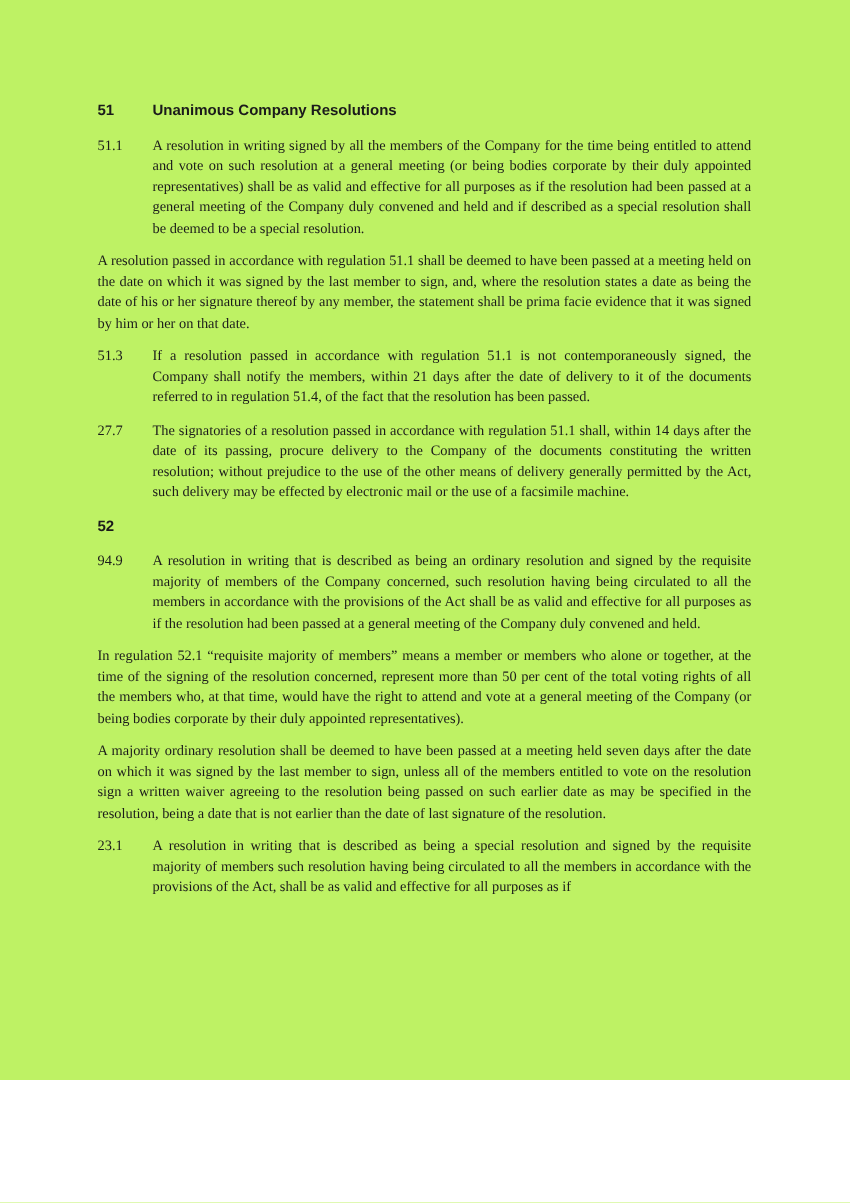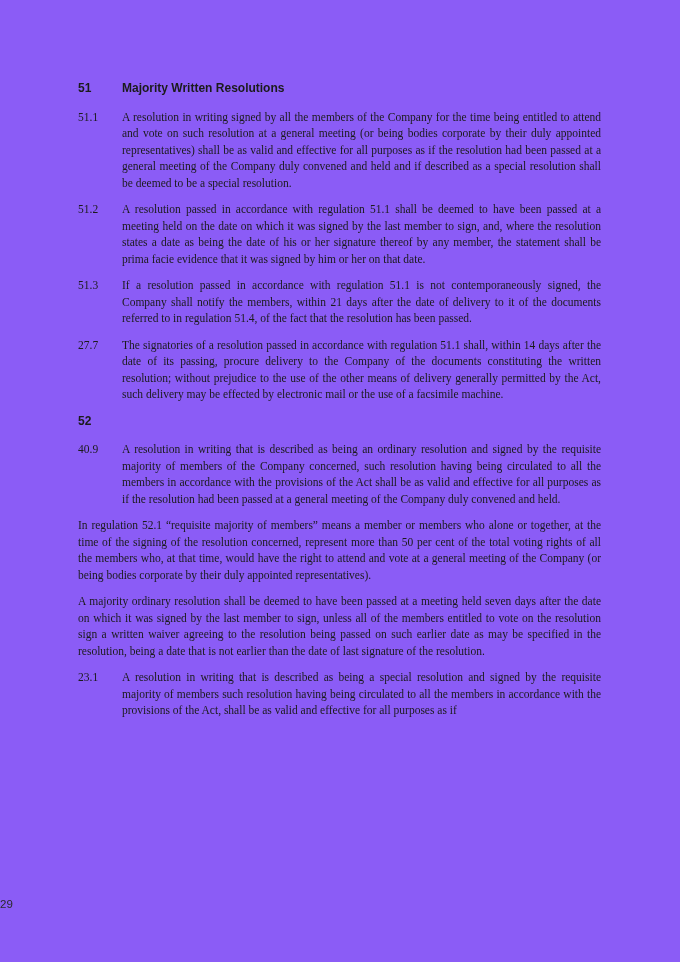--- a/index.html
+++ b/index.html
@@ -3,22 +3,22 @@
 <meta charset="utf-8">
 <style>
   html, body {
     margin: 0;
     padding: 0;
     background: #ffffff;
   }
   .page {
     position: relative;
     width: 680px;
-    height: 962px;
-    background: #8b5cf6;
+    height: 864px;
+    background: #bef264;
     font-family: "Liberation Sans", sans-serif;
     color: #1b1b1b;
     overflow: hidden;
     box-sizing: border-box;
   }
   .content {
     position: absolute;
     left: 78px;
     top: 80px;
     width: 523px;
@@ -61,30 +61,29 @@
 </style>
 </head>
 <body>
 
 <div class="page">
   <div class="content">
 
     <div class="section">
       <div class="section-heading">
         <span class="num-col">51</span>
-        <span>Majority Written Resolutions</span>
+        <span>Unanimous Company Resolutions</span>
       </div>
 
       <div class="clause">
         <span class="num-col">51.1</span>
         <span class="clause-text">A resolution in writing signed by all the members of the Company for the time being entitled to attend and vote on such resolution at a general meeting (or being bodies corporate by their duly appointed representatives) shall be as valid and effective for all purposes as if the resolution had been passed at a general meeting of the Company duly convened and held and if described as a special resolution shall be deemed to be a special resolution.</span>
       </div>
 
       <div class="clause">
-        <span class="num-col">51.2</span>
         <span class="clause-text">A resolution passed in accordance with regulation 51.1 shall be deemed to have been passed at a meeting held on the date on which it was signed by the last member to sign, and, where the resolution states a date as being the date of his or her signature thereof by any member, the statement shall be prima facie evidence that it was signed by him or her on that date.</span>
       </div>
 
       <div class="clause">
         <span class="num-col">51.3</span>
         <span class="clause-text">If a resolution passed in accordance with regulation 51.1 is not contemporaneously signed, the Company shall notify the members, within 21 days after the date of delivery to it of the documents referred to in regulation 51.4, of the fact that the resolution has been passed.</span>
       </div>
 
       <div class="clause">
         <span class="num-col">27.7</span>
@@ -93,21 +92,21 @@
 
 
     </div>
 
     <div class="section">
       <div class="section-heading">
         <span class="num-col">52</span>
       </div>
 
       <div class="clause">
-        <span class="num-col">40.9</span>
+        <span class="num-col">94.9</span>
         <span class="clause-text">A resolution in writing that is described as being an ordinary resolution and signed by the requisite majority of members of the Company concerned, such resolution having being circulated to all the members in accordance with the provisions of the Act shall be as valid and effective for all purposes as if the resolution had been passed at a general meeting of the Company duly convened and held.</span>
       </div>
 
       <div class="clause">
         <span class="clause-text">In regulation 52.1 “requisite majority of members” means a member or members who alone or together, at the time of the signing of the resolution concerned, represent more than 50 per cent of the total voting rights of all the members who, at that time, would have the right to attend and vote at a general meeting of the Company (or being bodies corporate by their duly appointed representatives).</span>
       </div>
 
       <div class="clause">
         <span class="clause-text">A majority ordinary resolution shall be deemed to have been passed at a meeting held seven days after the date on which it was signed by the last member to sign, unless all of the members entitled to vote on the resolution sign a written waiver agreeing to the resolution being passed on such earlier date as may be specified in the resolution, being a date that is not earlier than the date of last signature of the resolution.</span>
       </div>

